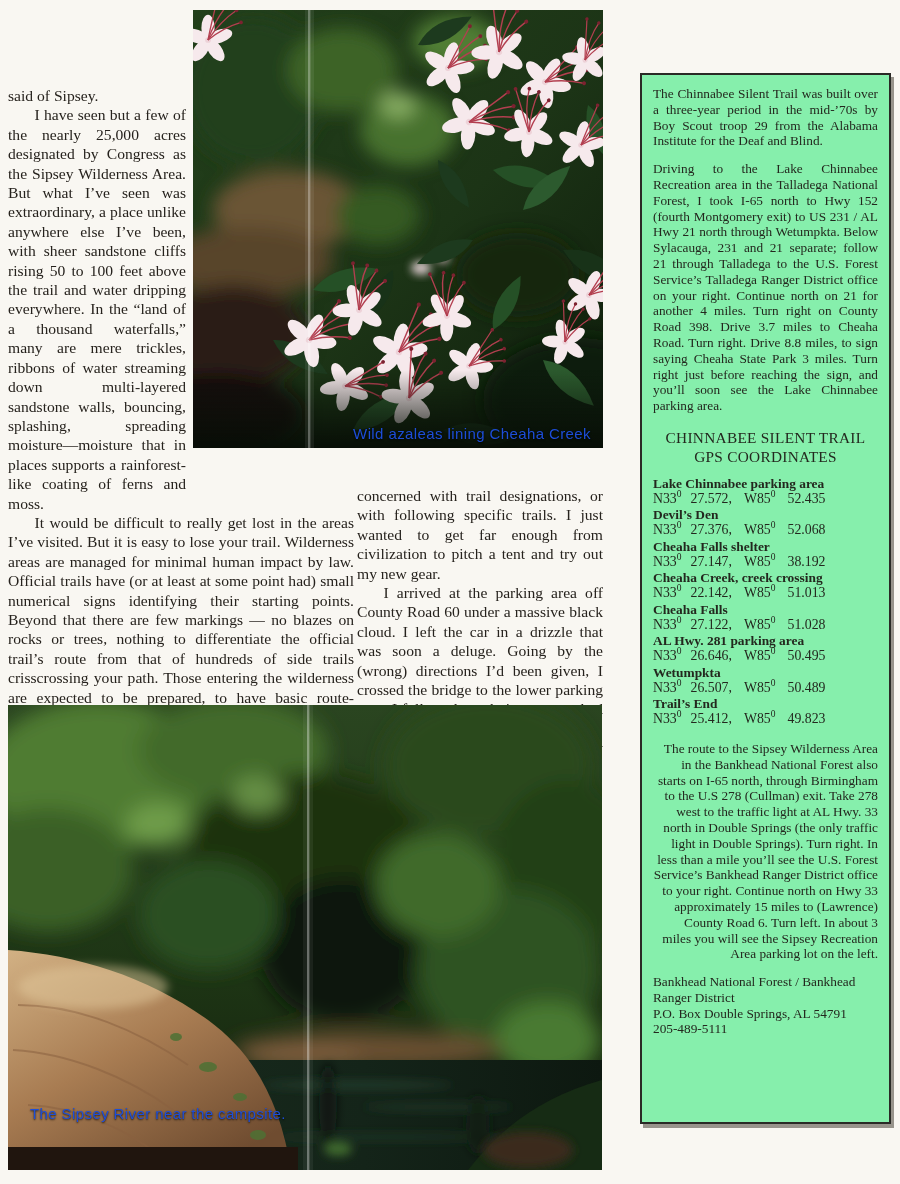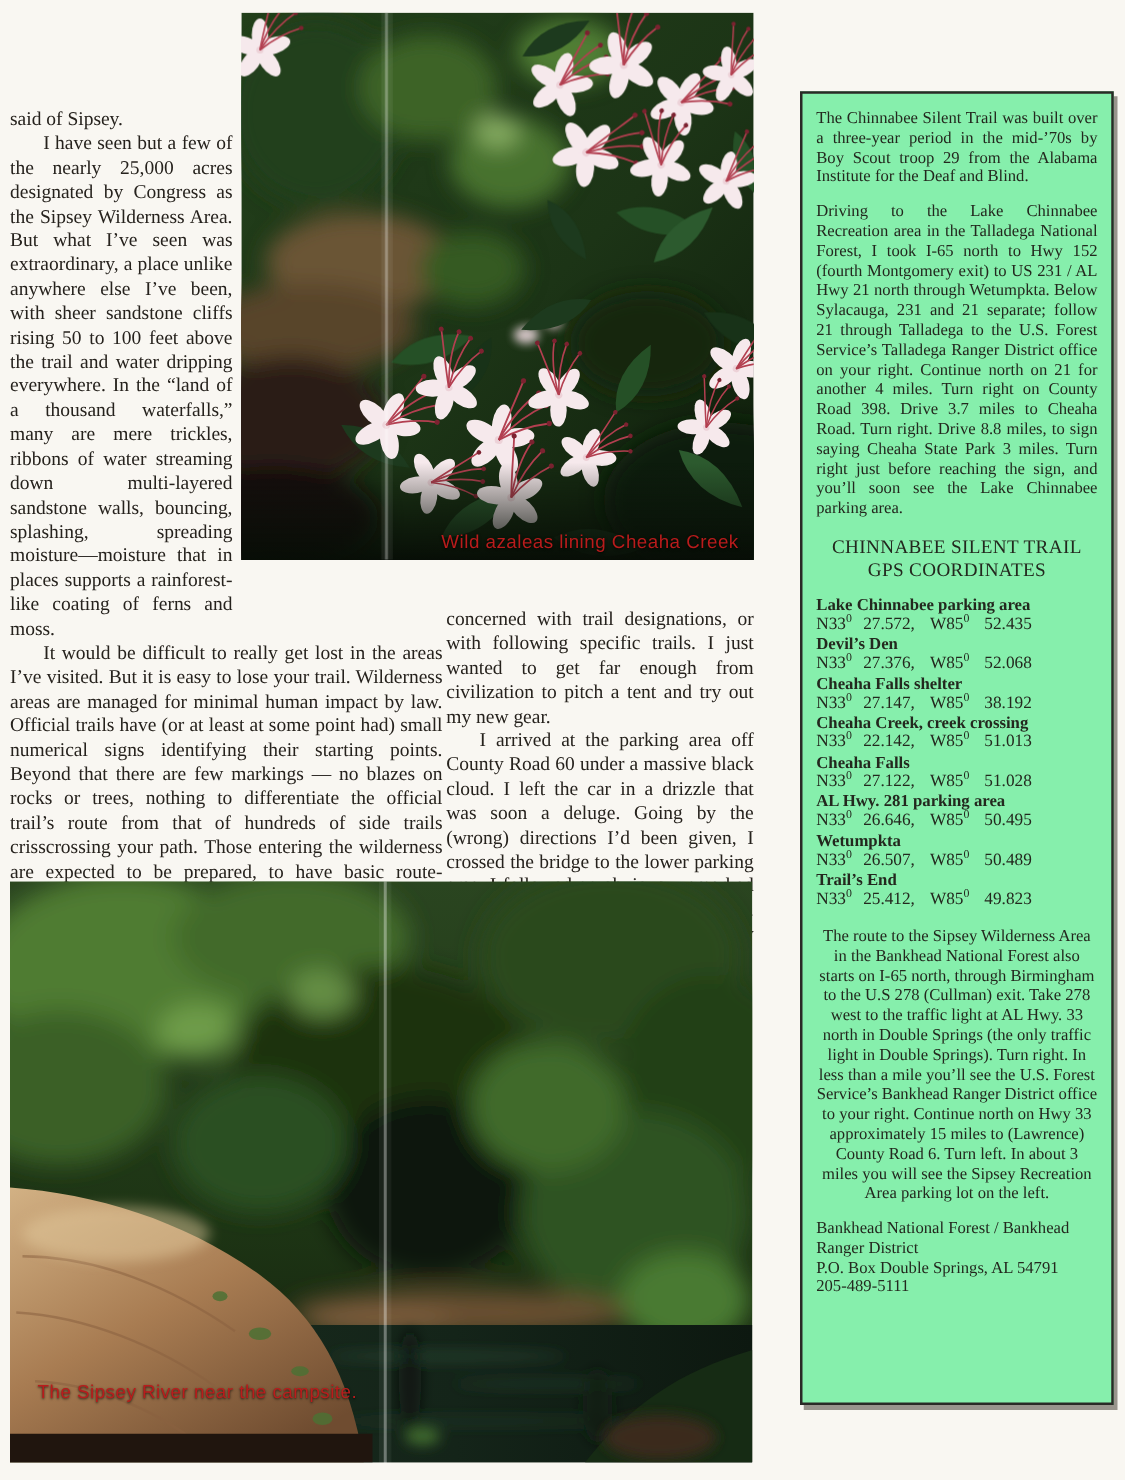--- a/index.html
+++ b/index.html
@@ -25,39 +25,39 @@
   .para{margin:0;}
   .para.indent{text-indent:1.7em;}
   
   .photo{position:absolute; overflow:hidden;}
   .photo svg{display:block;}
   .photo-top{left:193px; top:10px; width:410px; height:438px;}
   .photo-bottom{left:8px; top:705px; width:594px; height:592px;}
   .photo-caption{
     position:absolute;
     font-family:"Liberation Sans", sans-serif;
-    font-size:15px; color:#b91c1c; letter-spacing:.4px;
+    font-size:15px; color:#1d4ed8; letter-spacing:.4px;
     text-shadow:0 1px 2px rgba(0,0,0,.8);
     white-space:nowrap;
   }
   .caption-azalea{right:12px; bottom:6px;}
   .caption-river{left:22px; top:400px;}
   
   .sidebar{
     position:absolute; left:640px; top:73px; width:251px; height:1051px;
     box-sizing:border-box;
     background:#86efac;
     border:2px solid #2a2a26;
     box-shadow:3px 4px 0 0 #98948c;
     padding:11px 11px 10px 11px;
     font-size:13.3px; line-height:15.8px; color:#23281e;
     overflow:hidden;
   }
   .sb-para{margin:0 0 12px 0; text-align:justify;}
-  .sb-para.ragged{text-align:center;}
+  .sb-para.ragged{text-align:right;}
   .sb-heading{
     margin:14px 4px 10px 4px; text-align:center;
     font-size:15.3px; line-height:19px; letter-spacing:.3px;
   }
   .sb-heading.maps{margin-top:30px; margin-bottom:14px;}
   .gps-list{margin:0 0 14px 0;}
   .gps-item{margin:0 0 1px 0;}
   .gps-name{font-weight:bold; font-size:13.4px; line-height:15px;}
   .gps-coord{font-size:13.8px; line-height:15.5px;}
   .gps-coord sup{font-size:9.5px; line-height:0; vertical-align:super;}

